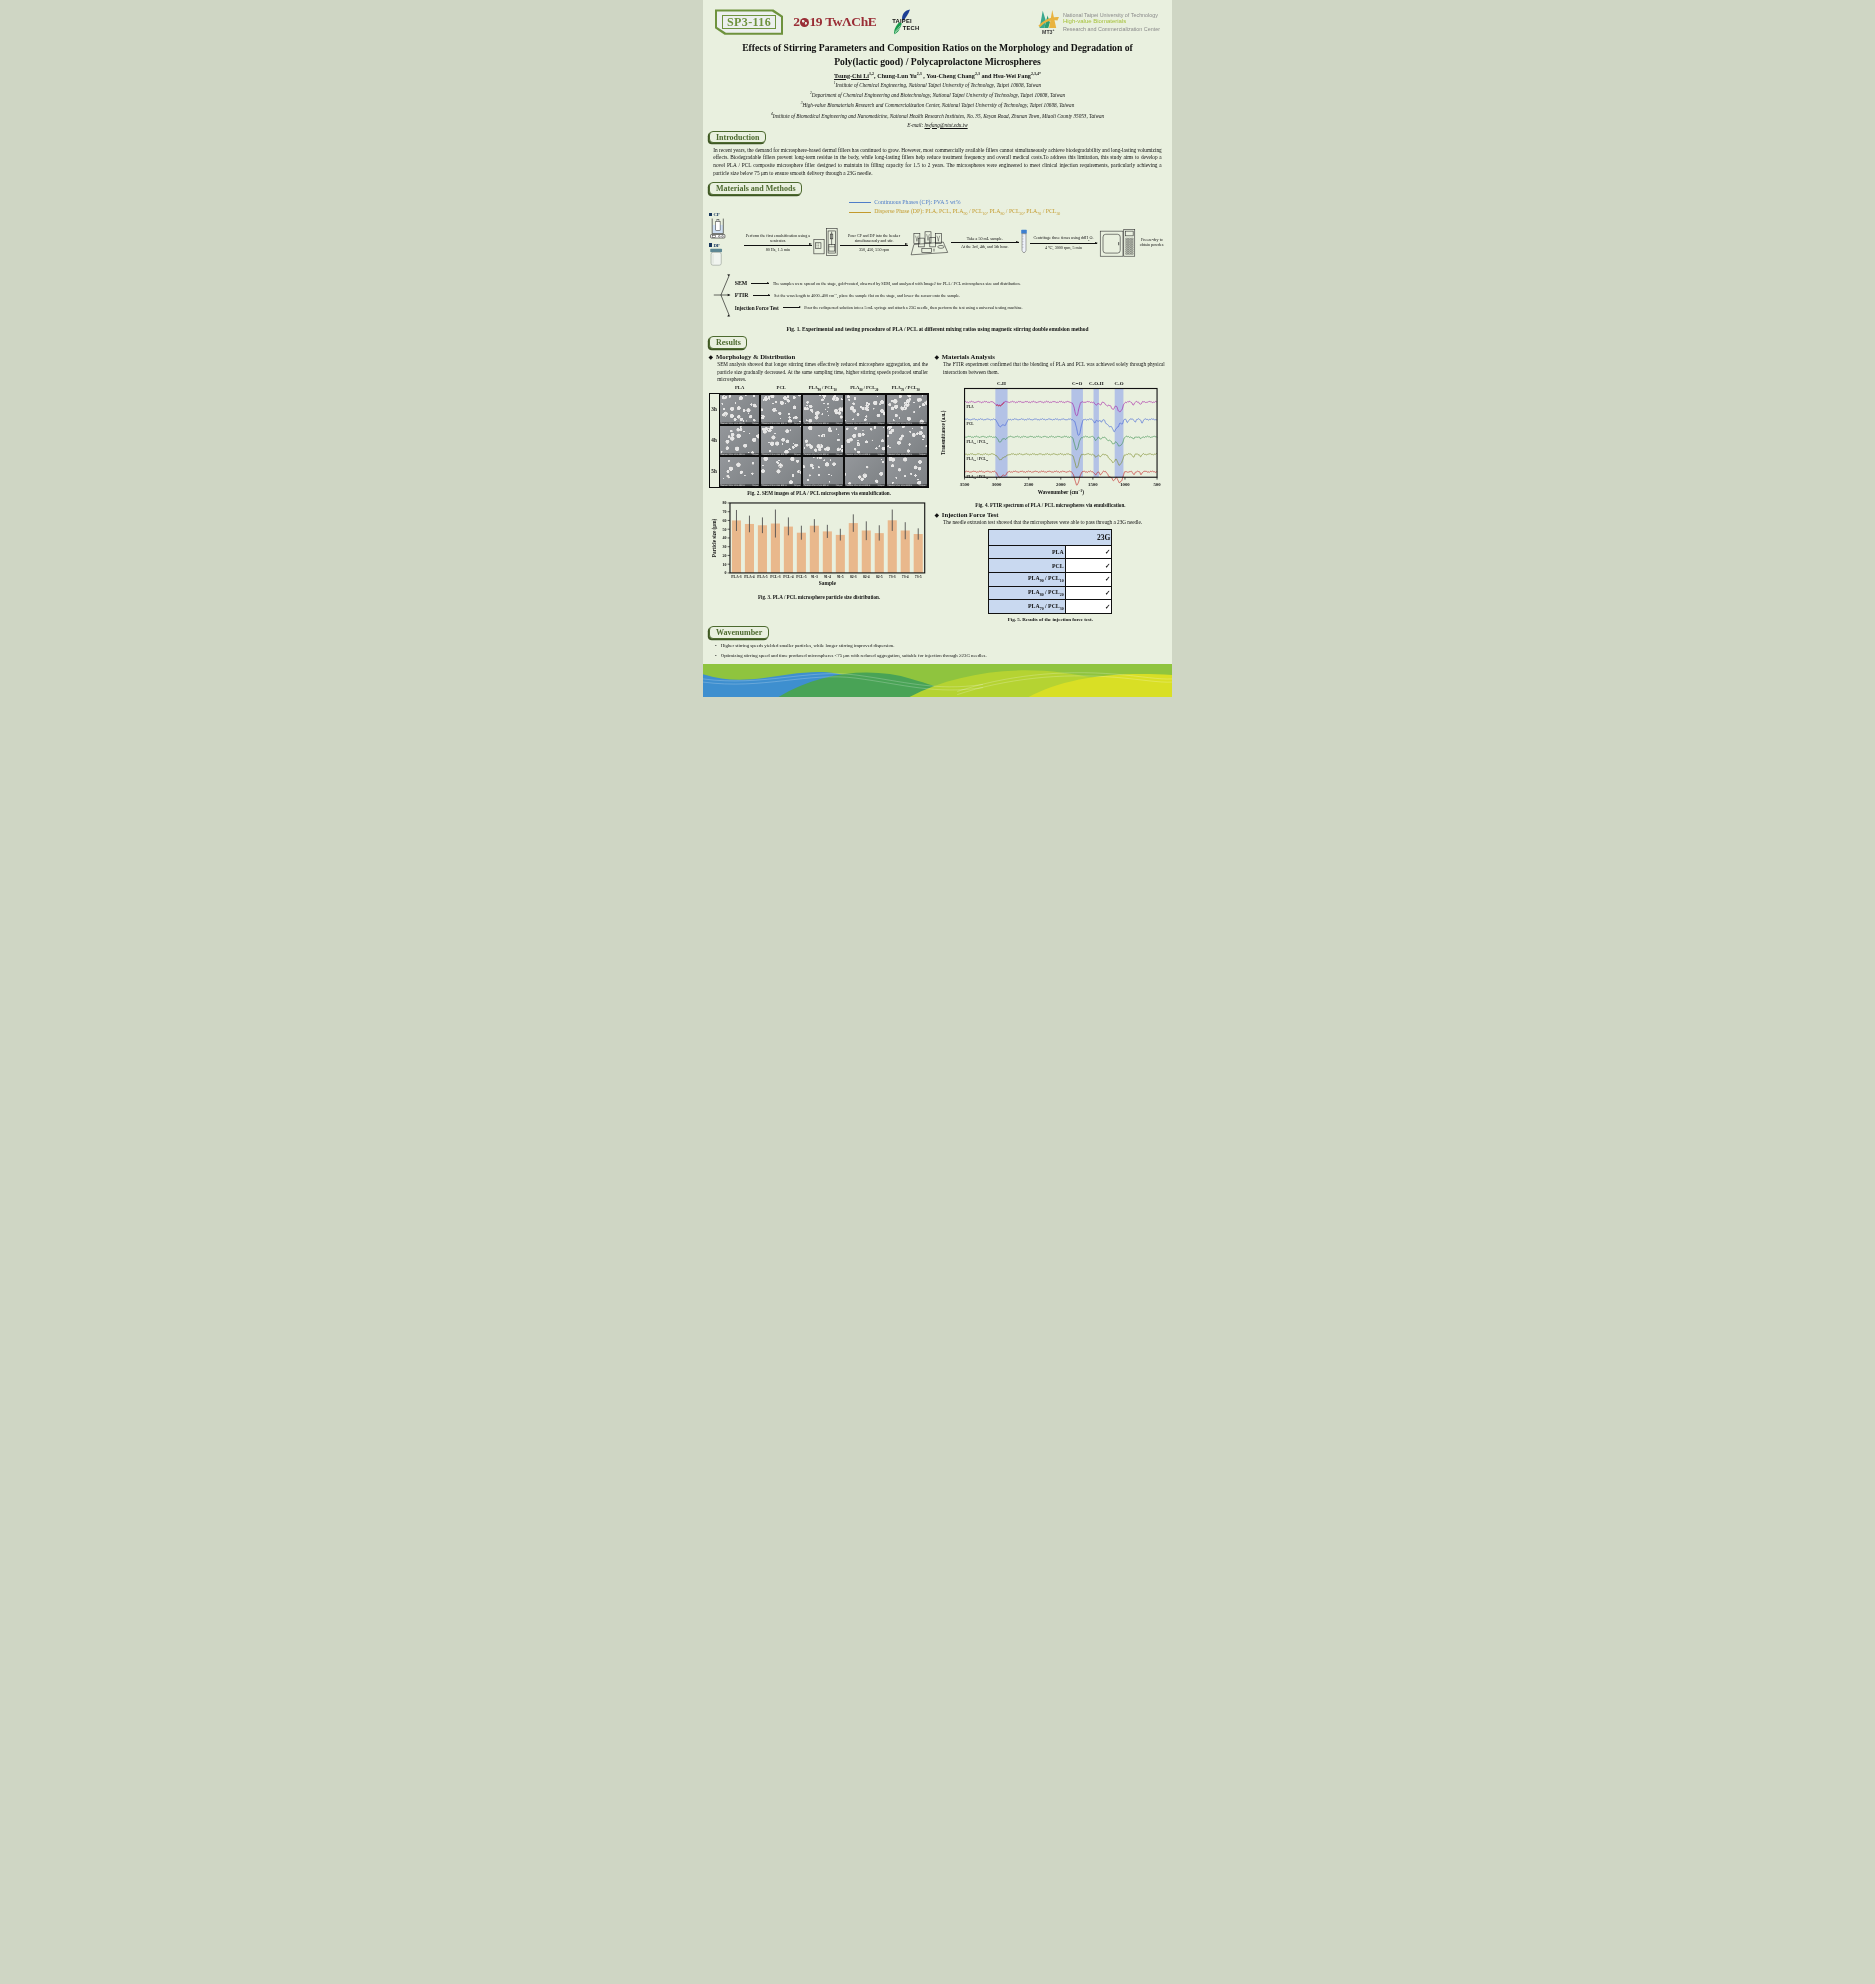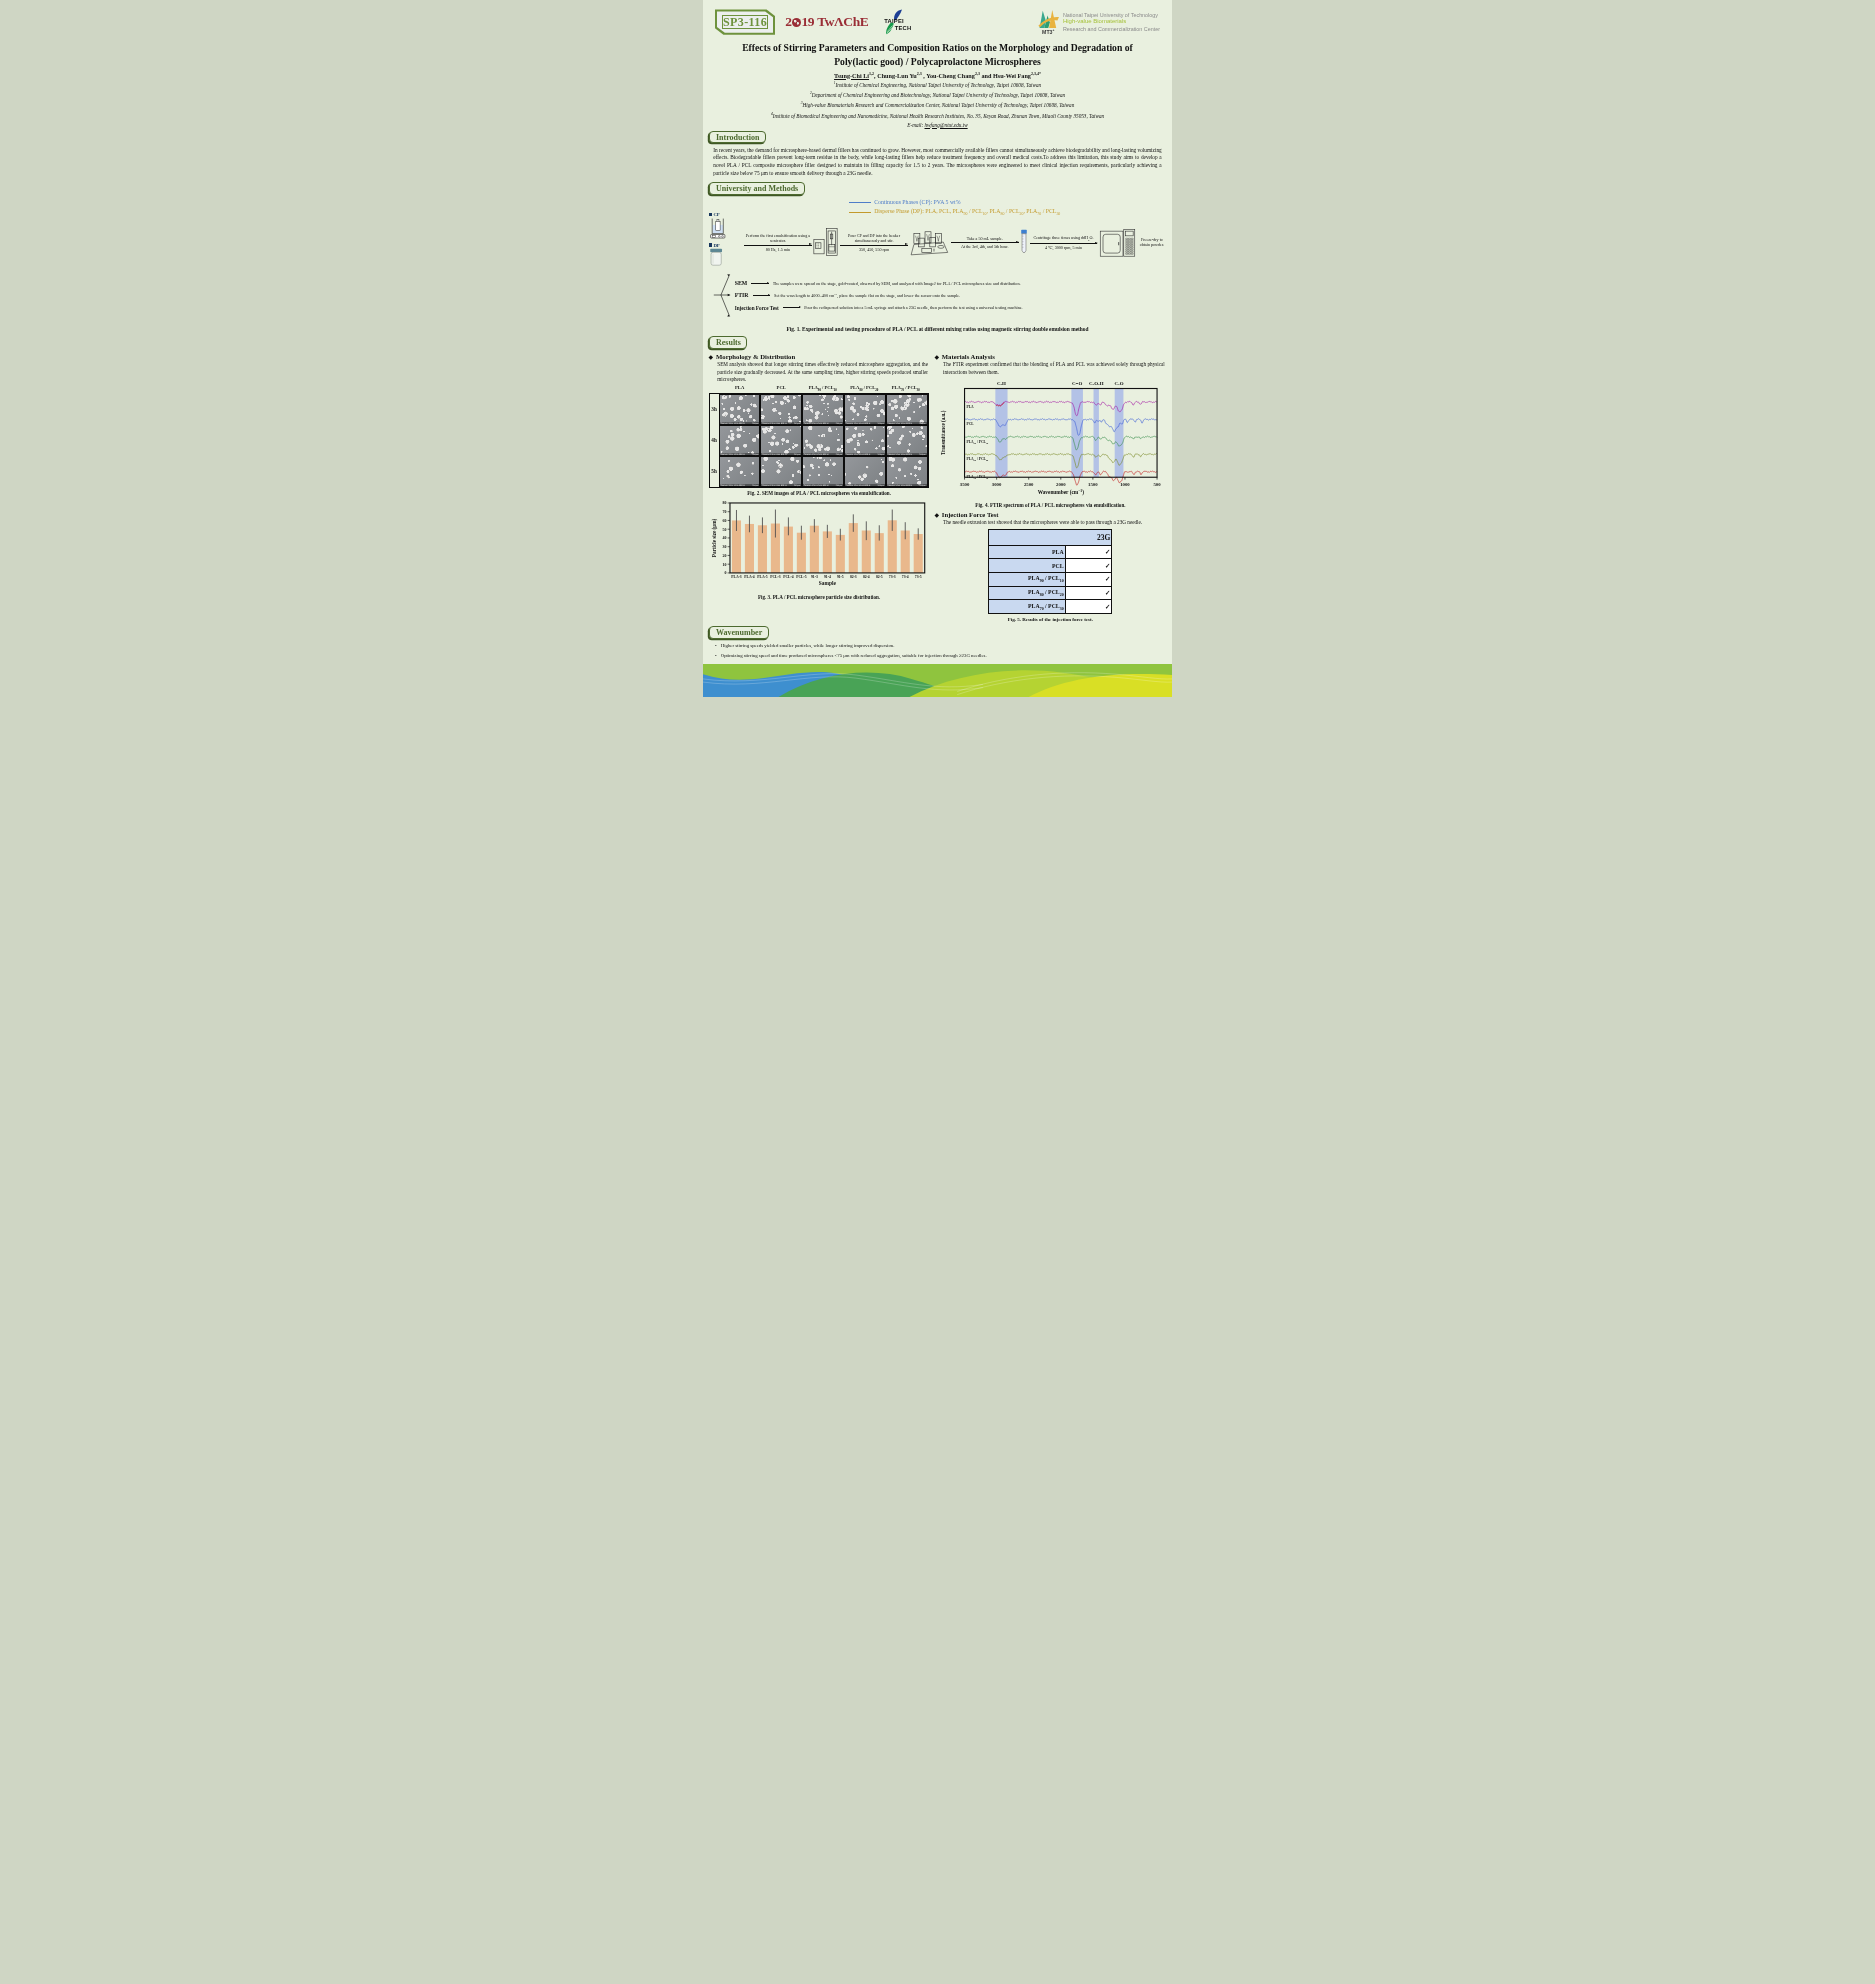--- a/index.html
+++ b/index.html
@@ -1,21 +1,21 @@
 <!DOCTYPE html>
 <html style="font-size:6.4px"><head>
 <meta charset="utf-8">
 <style>
   html,body{margin:0;padding:0;}
   body{background:#cfd6c4;display:flex;justify-content:center;}
   .poster{position:relative;width:469px;height:697px;background:#e9f0df;overflow:hidden;
           font-family:"Liberation Serif","DejaVu Serif",serif;color:#111;}
   
   .hdr{display:flex;align-items:center;gap:10.3px;padding:5.6px 12px 0.8px 12px;height:33px;}
-  .badge{position:relative;width:60px;height:25.4px;background:#6e923d;
+  .badge{position:relative;width:68px;height:25.4px;background:#6e923d;
          clip-path:polygon(0 0,86% 0,100% 26%,100% 100%,14% 100%,0 74%);flex:none;}
   .badge-in{position:absolute;inset:2px;background:#ecefee;
             clip-path:polygon(0 0,86% 0,100% 27%,100% 100%,14% 100%,0 73%);
             display:flex;align-items:center;justify-content:center;}
   .badge-bd{position:absolute;inset:4px 4.8px;border:1px solid #6e923d;}
   .badge-tx{position:relative;font-size:12px;font-weight:bold;color:#6e923d;letter-spacing:0.4px;}
   .twiche{font-weight:bold;font-size:13.5px;color:#9a2e36;letter-spacing:-0.4px;white-space:nowrap;display:flex;align-items:center;}
   .globe{display:inline-block;width:9px;height:9px;border-radius:50%;margin:0 0.4px;
          background:radial-gradient(circle at 35% 35%, #e7ebe2 0 1.2px, transparent 1.6px),
                     radial-gradient(circle at 65% 60%, #e7ebe2 0 1px, transparent 1.4px),#9a2e36;}
@@ -158,21 +158,21 @@
       <div><sup>1</sup>Institute of Chemical Engineering, National Taipei University of Technology, Taipei 10608, Taiwan</div>
       <div><sup>2</sup>Department of Chemical Engineering and Biotechnology, National Taipei University of Technology, Taipei 10608, Taiwan</div>
       <div><sup>3</sup>High-value Biomaterials Research and Commercialization Center, National Taipei University of Technology, Taipei 10608, Taiwan</div>
       <div><sup>4</sup>Institute of Biomedical Engineering and Nanomedicine, National Health Research Institutes, No. 35, Keyan Road, Zhunan Town, Miaoli County 35053, Taiwan</div>
     </div>
   <div class="email-line"><i><span>E-mail: </span><a class="email">hwfang@ntut.edu.tw</a></i></div>
 
   <div><span class="sec-head">Introduction</span></div>
   <p class="para">In recent years, the demand for microsphere-based dermal fillers has continued to grow. However, most commercially available fillers cannot simultaneously achieve biodegradability and long-lasting volumizing effects. Biodegradable fillers prevent long-term residue in the body, while long-lasting fillers help reduce treatment frequency and overall medical costs.To address this limitation, this study aims to develop a novel PLA / PCL composite microsphere filler designed to maintain its filling capacity for 1.5 to 2 years. The microspheres were engineered to meet clinical injection requirements, particularly achieving a particle size below 75 μm to ensure smooth delivery through a 23G needle.</p>
 
-  <div><span class="sec-head">University and Methods</span></div>
+  <div><span class="sec-head">Materials and Methods</span></div>
   <div class="flow">
     <div class="legend" id="legend">
         <div class="lrow">
           <span class="lswatch" style="background: rgb(79, 125, 201);"></span>
           <span style="color: rgb(79, 125, 201);">Continuous Phases (CP): PVA 5 wt%</span>
         </div>
         <div class="lrow">
           <span class="lswatch" style="background: rgb(195, 154, 43);"></span>
           <span style="color: rgb(195, 154, 43);">Disperse Phase (DP): PLA, PCL, PLA<sub>90</sub> / PCL<sub>10</sub>, PLA<sub>80</sub> / PCL<sub>20</sub>, PLA<sub>70</sub> / PCL<sub>30</sub></span>
         </div>

